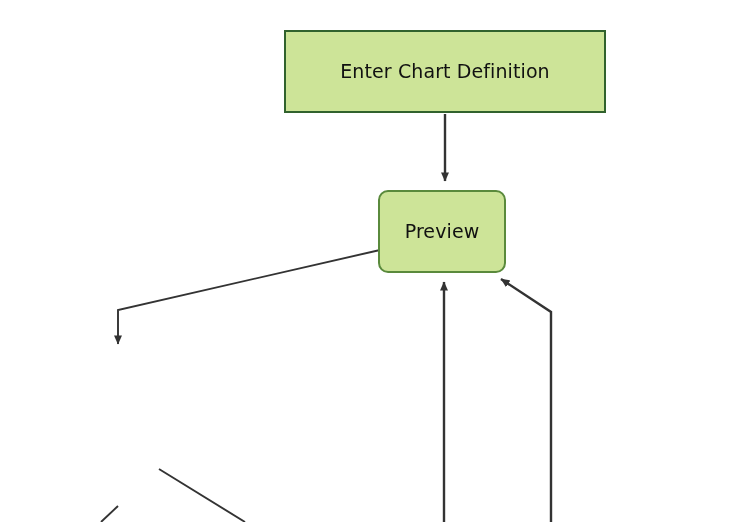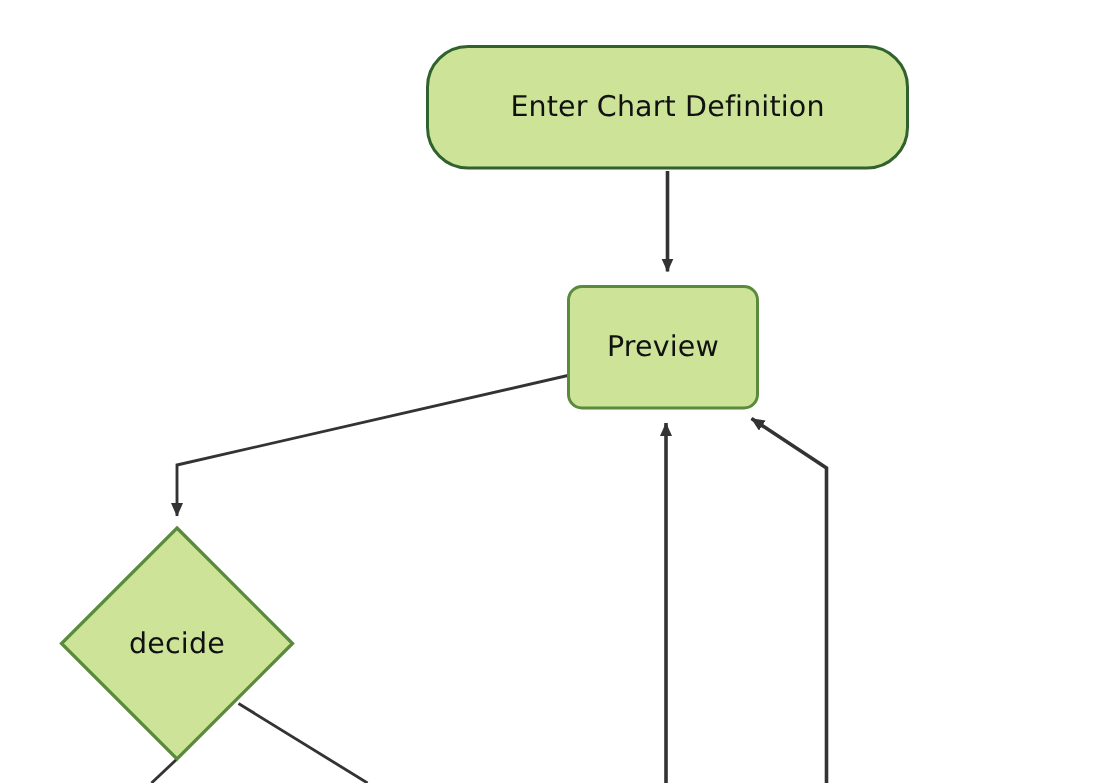--- a/index.html
+++ b/index.html
@@ -29,21 +29,20 @@
     position: absolute;
     box-sizing: border-box;
     display: flex;
     align-items: center;
     justify-content: center;
     color: #111111;
     font-size: 19px;
     line-height: 1.1;
     text-align: center;
     letter-spacing: 0.1px;
-    border-radius: 28px;
   }
   .node-rect {
     background: #cde498;
     border: 2px solid #31622d;
   }
   .node-round {
     background: #cde498;
     border: 2px solid #5a8a3c;
     border-radius: 10px;
   }
@@ -97,20 +96,14 @@
   </svg>
 
   <div class="node node-rect" style="left:284px; top:30px; width:322px; height:83px;">
     <span>Enter Chart Definition</span>
   </div>
 
   <div class="node node-round" style="left:378px; top:190px; width:128px; height:83px;">
     <span>Preview</span>
   </div>
 
-  <div class="node-diamond-wrap" style="left:39px; top:350px; width:158px; height:158px;">
-    <svg width="158" height="158" viewBox="0 0 158 158">
-      <polygon points="79,2 156,79 79,156 2,79" fill="#cde498" stroke="#5a8a3c" stroke-width="2.2"></polygon>
-    </svg>
-    <div class="diamond-label">decide</div>
-  </div>
 
 </div>
 
 </body></html>

